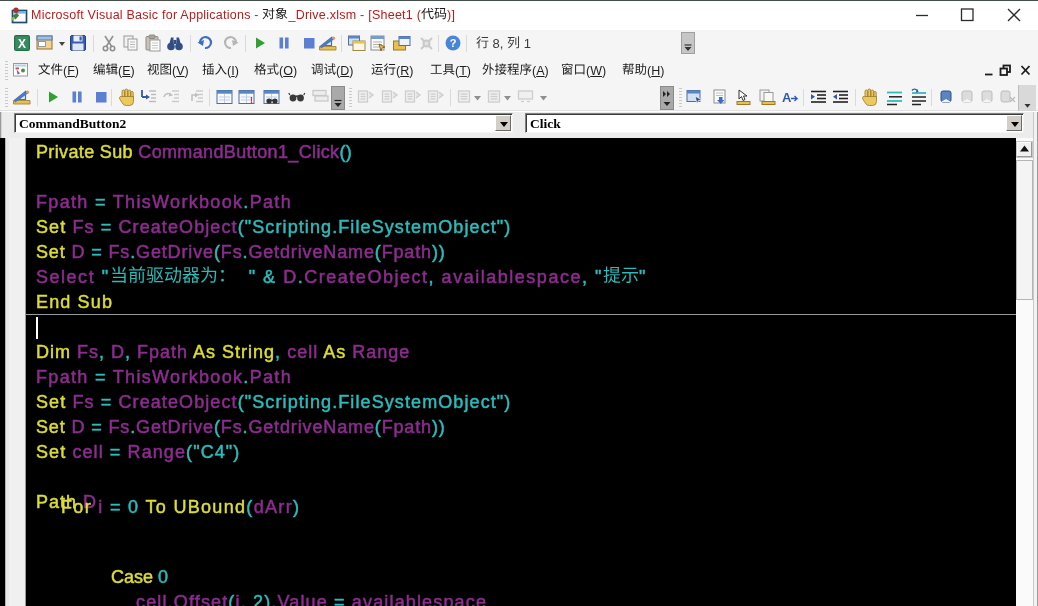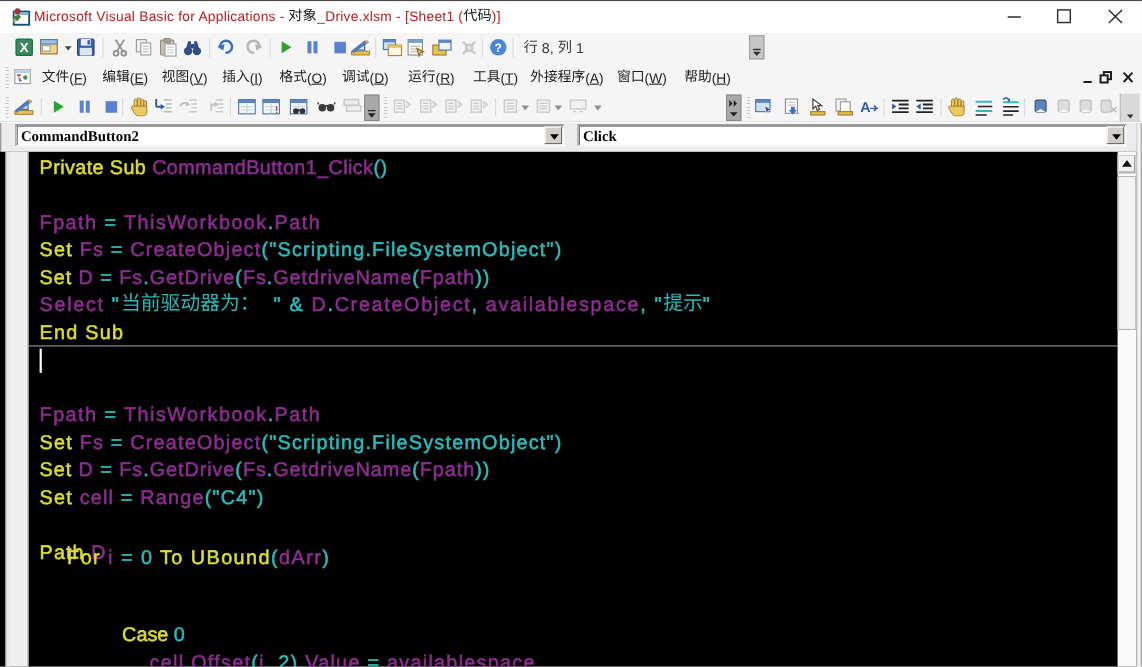--- a/index.html
+++ b/index.html
@@ -544,20 +544,21 @@
           <path transform="translate(36.0,16.5) scale(0.01800,-0.01800)" d="M30 149 45 86C120 106 211 131 300 156L293 214C195 189 99 163 30 149ZM939 782H457V-39H961V29H528V713H939ZM104 656C98 548 84 399 72 311H342C329 105 313 24 292 2C284 -8 273 -10 256 -10C238 -10 192 -9 143 -4C154 -22 162 -48 163 -67C211 -70 258 -71 283 -69C313 -66 332 -60 348 -39C380 -7 394 87 410 342C411 351 412 373 412 373L345 372H333C347 478 362 661 371 797L305 796H68V731H301C293 609 280 466 266 372H144C153 456 162 565 168 652ZM833 654C810 583 783 513 752 445C707 510 660 573 615 630L560 596C612 529 668 452 718 375C669 279 612 193 551 126C568 115 596 91 608 78C662 142 714 221 761 309C809 231 850 158 876 101L936 143C906 208 856 292 797 380C837 462 872 549 902 638Z"></path>
           <path transform="translate(54.0,16.5) scale(0.01800,-0.01800)" d="M89 758V691H476V758ZM653 823C653 752 653 680 650 609H507V537H647C635 309 595 100 458 -25C478 -36 504 -61 517 -79C664 61 707 289 721 537H870C859 182 846 49 819 19C809 7 798 4 780 4C759 4 706 4 650 10C663 -12 671 -43 673 -64C726 -68 781 -68 812 -65C844 -62 864 -53 884 -27C919 17 931 159 945 571C945 582 945 609 945 609H724C726 680 727 752 727 823ZM89 44 90 45V43C113 57 149 68 427 131L446 64L512 86C493 156 448 275 410 365L348 348C368 301 388 246 406 194L168 144C207 234 245 346 270 451H494V520H54V451H193C167 334 125 216 111 183C94 145 81 118 65 113C74 95 85 59 89 44Z"></path>
           <path transform="translate(72.0,16.5) scale(0.01800,-0.01800)" d="M196 730H366V589H196ZM622 730H802V589H622ZM614 484C656 468 706 443 740 420H452C475 452 495 485 511 518L437 532V795H128V524H431C415 489 392 454 364 420H52V353H298C230 293 141 239 30 198C45 184 64 158 72 141L128 165V-80H198V-51H365V-74H437V229H246C305 267 355 309 396 353H582C624 307 679 264 739 229H555V-80H624V-51H802V-74H875V164L924 148C934 166 955 194 972 208C863 234 751 288 675 353H949V420H774L801 449C768 475 704 506 653 524ZM553 795V524H875V795ZM198 15V163H365V15ZM624 15V163H802V15Z"></path>
           <path transform="translate(90.0,16.5) scale(0.01800,-0.01800)" d="M162 784C202 737 247 673 267 632L335 665C314 706 267 768 226 812ZM499 371C550 310 609 226 635 173L701 209C674 261 613 342 561 401ZM411 838V720C411 682 410 642 407 599H82V524H399C374 346 295 145 55 -11C73 -23 101 -49 114 -66C370 104 452 328 476 524H821C807 184 791 50 761 19C750 7 739 4 717 5C693 5 630 5 562 11C577 -11 587 -44 588 -67C650 -70 713 -72 748 -69C785 -65 808 -57 831 -28C870 18 884 159 900 560C900 572 901 599 901 599H484C486 641 487 682 487 719V838Z"></path>
           <path transform="translate(108.0,16.5) scale(0.01800,-0.01800)" d="M250 486C290 486 326 515 326 560C326 606 290 636 250 636C210 636 174 606 174 560C174 515 210 486 250 486ZM250 -4C290 -4 326 26 326 71C326 117 290 146 250 146C210 146 174 117 174 71C174 26 210 -4 250 -4Z"></path>
         </svg></span><span class="o">  " &amp; </span><span class="i">D</span><span class="o">.</span><span class="i">CreateObject</span><span class="o">, </span><span class="i">availablespace</span><span class="o">, "</span><span class="o" style="letter-spacing:0"><svg width="36" height="21" style="vertical-align:top" fill="#2abcbc">
           <path transform="translate(0.0,16.5) scale(0.01800,-0.01800)" d="M478 617H812V538H478ZM478 750H812V671H478ZM409 807V480H884V807ZM429 297C413 149 368 36 279 -35C295 -45 324 -68 335 -80C388 -33 428 28 456 104C521 -37 627 -65 773 -65H948C951 -45 961 -14 971 3C936 2 801 2 776 2C742 2 710 3 680 8V165H890V227H680V345H939V408H364V345H609V27C552 52 508 97 479 181C487 215 493 251 498 289ZM164 839V638H40V568H164V348C113 332 66 319 29 309L48 235L164 273V14C164 0 159 -4 147 -4C135 -5 96 -5 53 -4C62 -24 72 -55 74 -73C137 -74 176 -71 200 -59C225 -48 234 -27 234 14V296L345 333L335 401L234 370V568H345V638H234V839Z"></path>
           <path transform="translate(18.0,16.5) scale(0.01800,-0.01800)" d="M234 351C191 238 117 127 35 56C54 46 88 24 104 11C183 88 262 207 311 330ZM684 320C756 224 832 94 859 10L934 44C904 129 826 255 753 349ZM149 766V692H853V766ZM60 523V449H461V19C461 3 455 -1 437 -2C418 -3 352 -3 284 0C296 -23 308 -56 311 -79C400 -79 459 -78 494 -66C530 -53 542 -31 542 18V449H941V523Z"></path>
         </svg></span><span class="o">"</span></div>
 <div class="cl" style="top:152px;left:36px;letter-spacing:1.143px"><span class="k">End Sub</span></div>
+<div class="cl" style="top:202px;left:36px;letter-spacing:1.000px"><span class="k">Dim </span><span class="i">Fs</span><span class="o">, </span><span class="i">D</span><span class="o">, </span><span class="i">Fpath</span><span class="k"> As String</span><span class="o">, </span><span class="i">cell</span><span class="k"> As </span><span class="i">Range</span></div>
 <div class="cl" style="top:227px;left:36px;letter-spacing:1.320px"><span class="i">Fpath </span><span class="o">= </span><span class="i">ThisWorkbook</span><span class="o">.</span><span class="i">Path</span></div>
 <div class="cl" style="top:252px;left:36px;letter-spacing:1.098px"><span class="k">Set </span><span class="i">Fs </span><span class="o">= </span><span class="i">CreateObject</span><span class="o">("Scripting.FileSystemObject")</span></div>
 <div class="cl" style="top:277px;left:36px;letter-spacing:0.860px"><span class="k">Set </span><span class="i">D </span><span class="o">= </span><span class="i">Fs</span><span class="o">.</span><span class="i">GetDrive</span><span class="o">(</span><span class="i">Fs</span><span class="o">.</span><span class="i">GetdriveName</span><span class="o">(</span><span class="i">Fpath</span><span class="o">))</span></div>
 <div class="cl" style="top:302px;left:36px;letter-spacing:1.091px"><span class="k">Set </span><span class="i">cell </span><span class="o">= </span><span class="i">Range</span><span class="o">("C4")</span></div>
 <div class="cl" style="top:352px;left:36px;letter-spacing:1.000px"><span class="k">Path </span><span class="i">D</span></div>
 <div class="cl" style="top:357px;left:61px;letter-spacing:1.320px"><span class="k">For </span><span class="i">i </span><span class="o">= 0 </span><span class="k">To UBound</span><span class="o">(</span><span class="i">dArr</span><span class="o">)</span></div>
 <div class="cl" style="top:427px;left:111px;letter-spacing:0.000px"><span class="k">Case </span><span class="o">0</span></div>
 <div class="cl" style="top:452px;left:136px;letter-spacing:1.150px"><span class="i">cell</span><span class="o">.</span><span class="i">Offset</span><span class="o">(</span><span class="i">i</span><span class="o">, 2)</span><span class="o">.</span><span class="i">Value</span><span class="o"> = </span><span class="i">availablespace</span></div>
 <div class="abs" style="left:26px;top:176px;width:990px;height:1px;background:#9a9a9a"></div>
 <div class="abs" style="left:36px;top:179px;width:2px;height:22px;background:#fff"></div>

